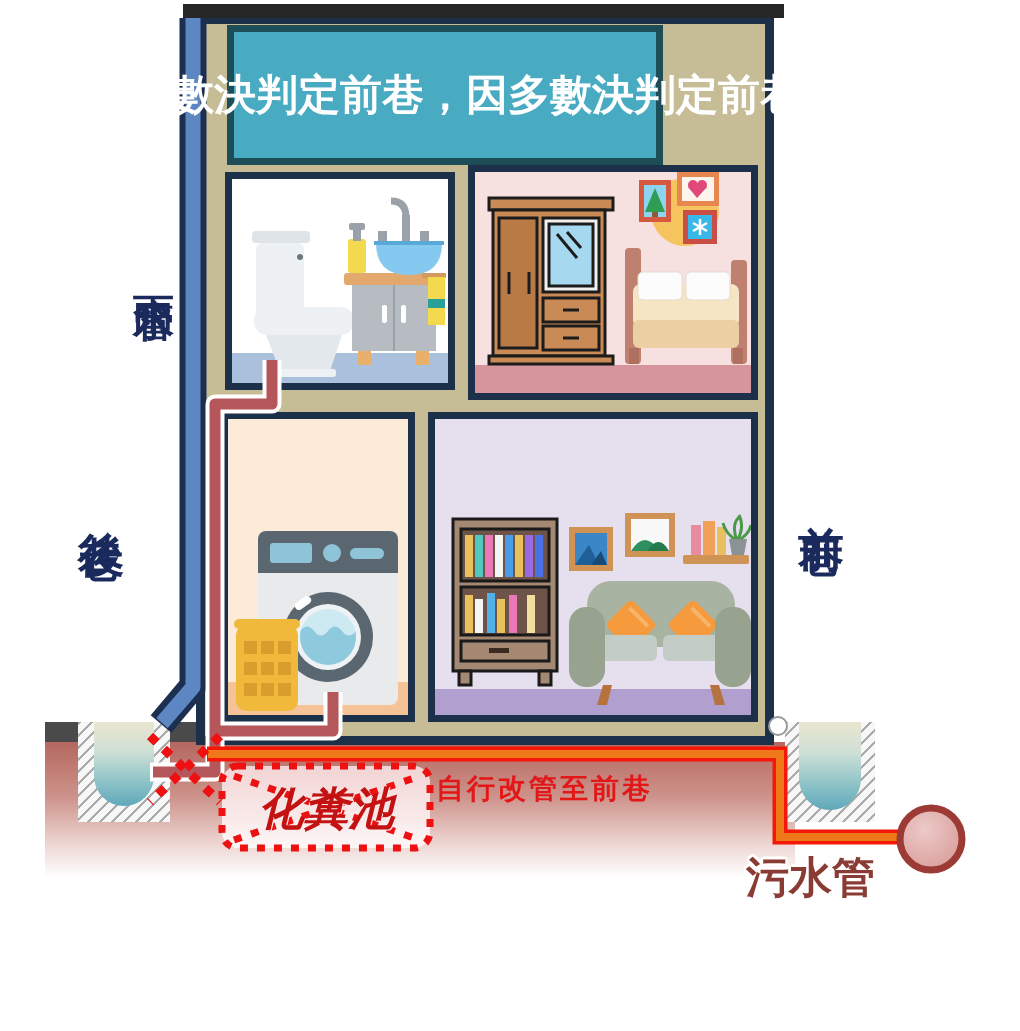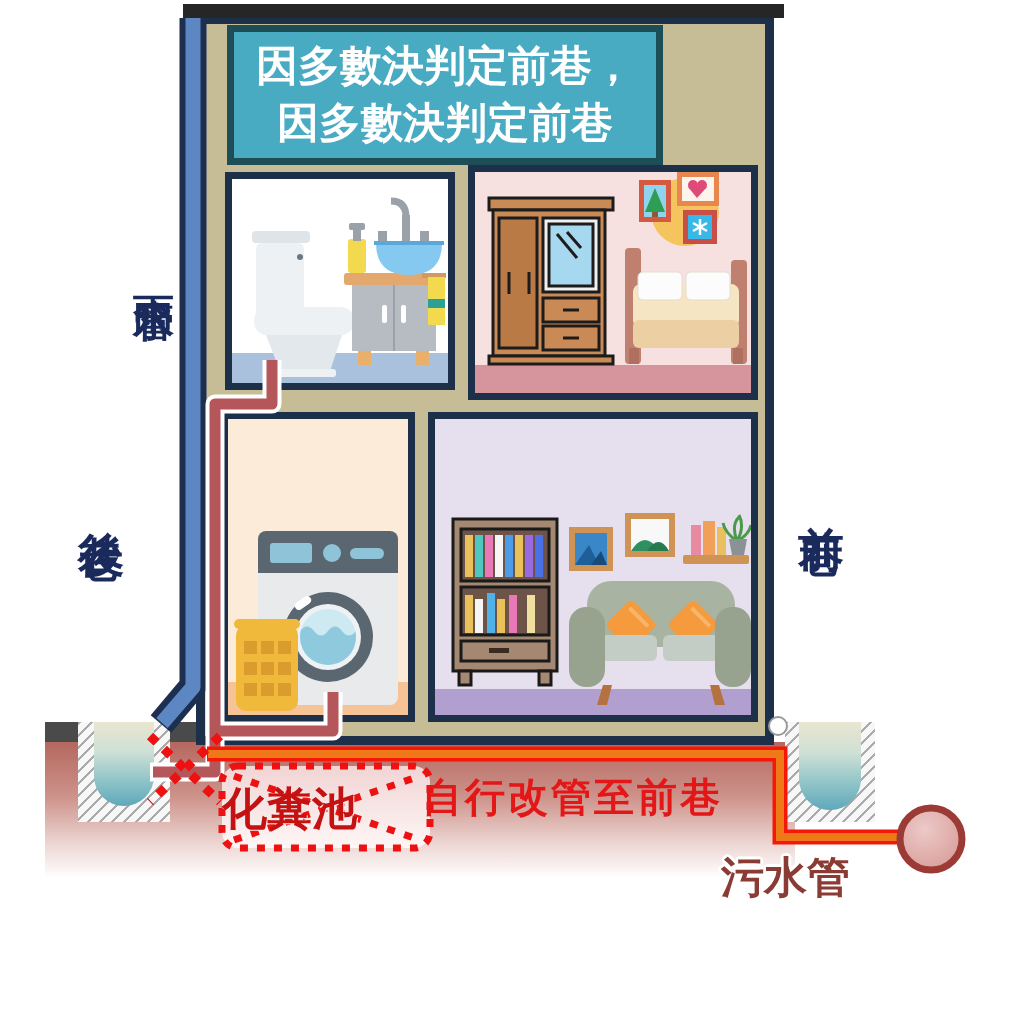--- a/index.html
+++ b/index.html
@@ -30,38 +30,38 @@
   #room-bedroom{left:468px;top:165px;width:290px;height:235px;background:#f6e0e0;}
   #room-bedroom .floor{height:28px;background:#d6949c;}
   #room-laundry{left:221px;top:412px;width:194px;height:310px;background:#fdebd9;}
   #room-laundry .floor{height:33px;background:#f6c397;}
   #room-living{left:428px;top:412px;width:330px;height:310px;background:#e5dfee;}
   #room-living .floor{height:26px;background:#b19fd0;}
   
   #overlay{left:0;top:0;width:1020px;height:1031px;pointer-events:none;}
   
   #banner{left:227px;top:25px;width:436px;height:140px;box-sizing:border-box;
-          border:7px solid #1d4d57;background:#49abc2;display:flex;flex-direction:column;
+          border:7px solid #1d4d57;background:#49abc2;display:flex;flex-direction:row;
           justify-content:center;align-items:center;}
   .banner-line{color:#fff;font-size:42px;font-weight:bold;line-height:1.35;white-space:nowrap;}
   
   .vlabel{position:absolute;writing-mode:vertical-rl;text-orientation:upright;
           font-weight:bold;color:#1a2a5c;white-space:nowrap;}
   #label-rainpipe{left:127px;top:263px;font-size:41px;letter-spacing:3px;}
   #label-backalley{left:71px;top:494px;font-size:46px;letter-spacing:5px;}
   #label-frontalley{left:791px;top:489px;font-size:46px;letter-spacing:5px;}
-  #label-septic{left:222px;top:779px;width:208px;font-size:45px;
-                font-weight:bold;color:#c41111;white-space:nowrap;
+  #label-septic{left:222px;top:779px;width:208px;text-align:center;font-size:45px;
+                font-weight:bold;font-style:italic;color:#c41111;white-space:nowrap;
                 text-shadow:1px 1px 0 #fbe9e9;}
-  #label-reroute{left:422px;top:770px;font-size:40px;font-weight:bold;color:#e31717;
+  #label-reroute{left:436px;top:770px;font-size:28px;font-weight:bold;color:#e31717;
                  letter-spacing:3px;white-space:nowrap;}
   .outlined{font-weight:bold;color:#8a3b33;white-space:nowrap;
             text-shadow:-2px -2px 0 #fff,2px -2px 0 #fff,-2px 2px 0 #fff,2px 2px 0 #fff,
                         0 -3px 0 #fff,0 3px 0 #fff,-3px 0 0 #fff,3px 0 0 #fff;}
-  #label-sewage{left:721px;top:849px;font-size:43px;}
+  #label-sewage{left:746px;top:849px;font-size:43px;}
   #label-connection{left:858px;top:897px;font-size:43px;}
 </style>
 </head>
 <body>
 
 <div id="stage">
 
   <div class="abs" id="ground-strip"></div>
   <div class="abs" id="ground"></div>
 

